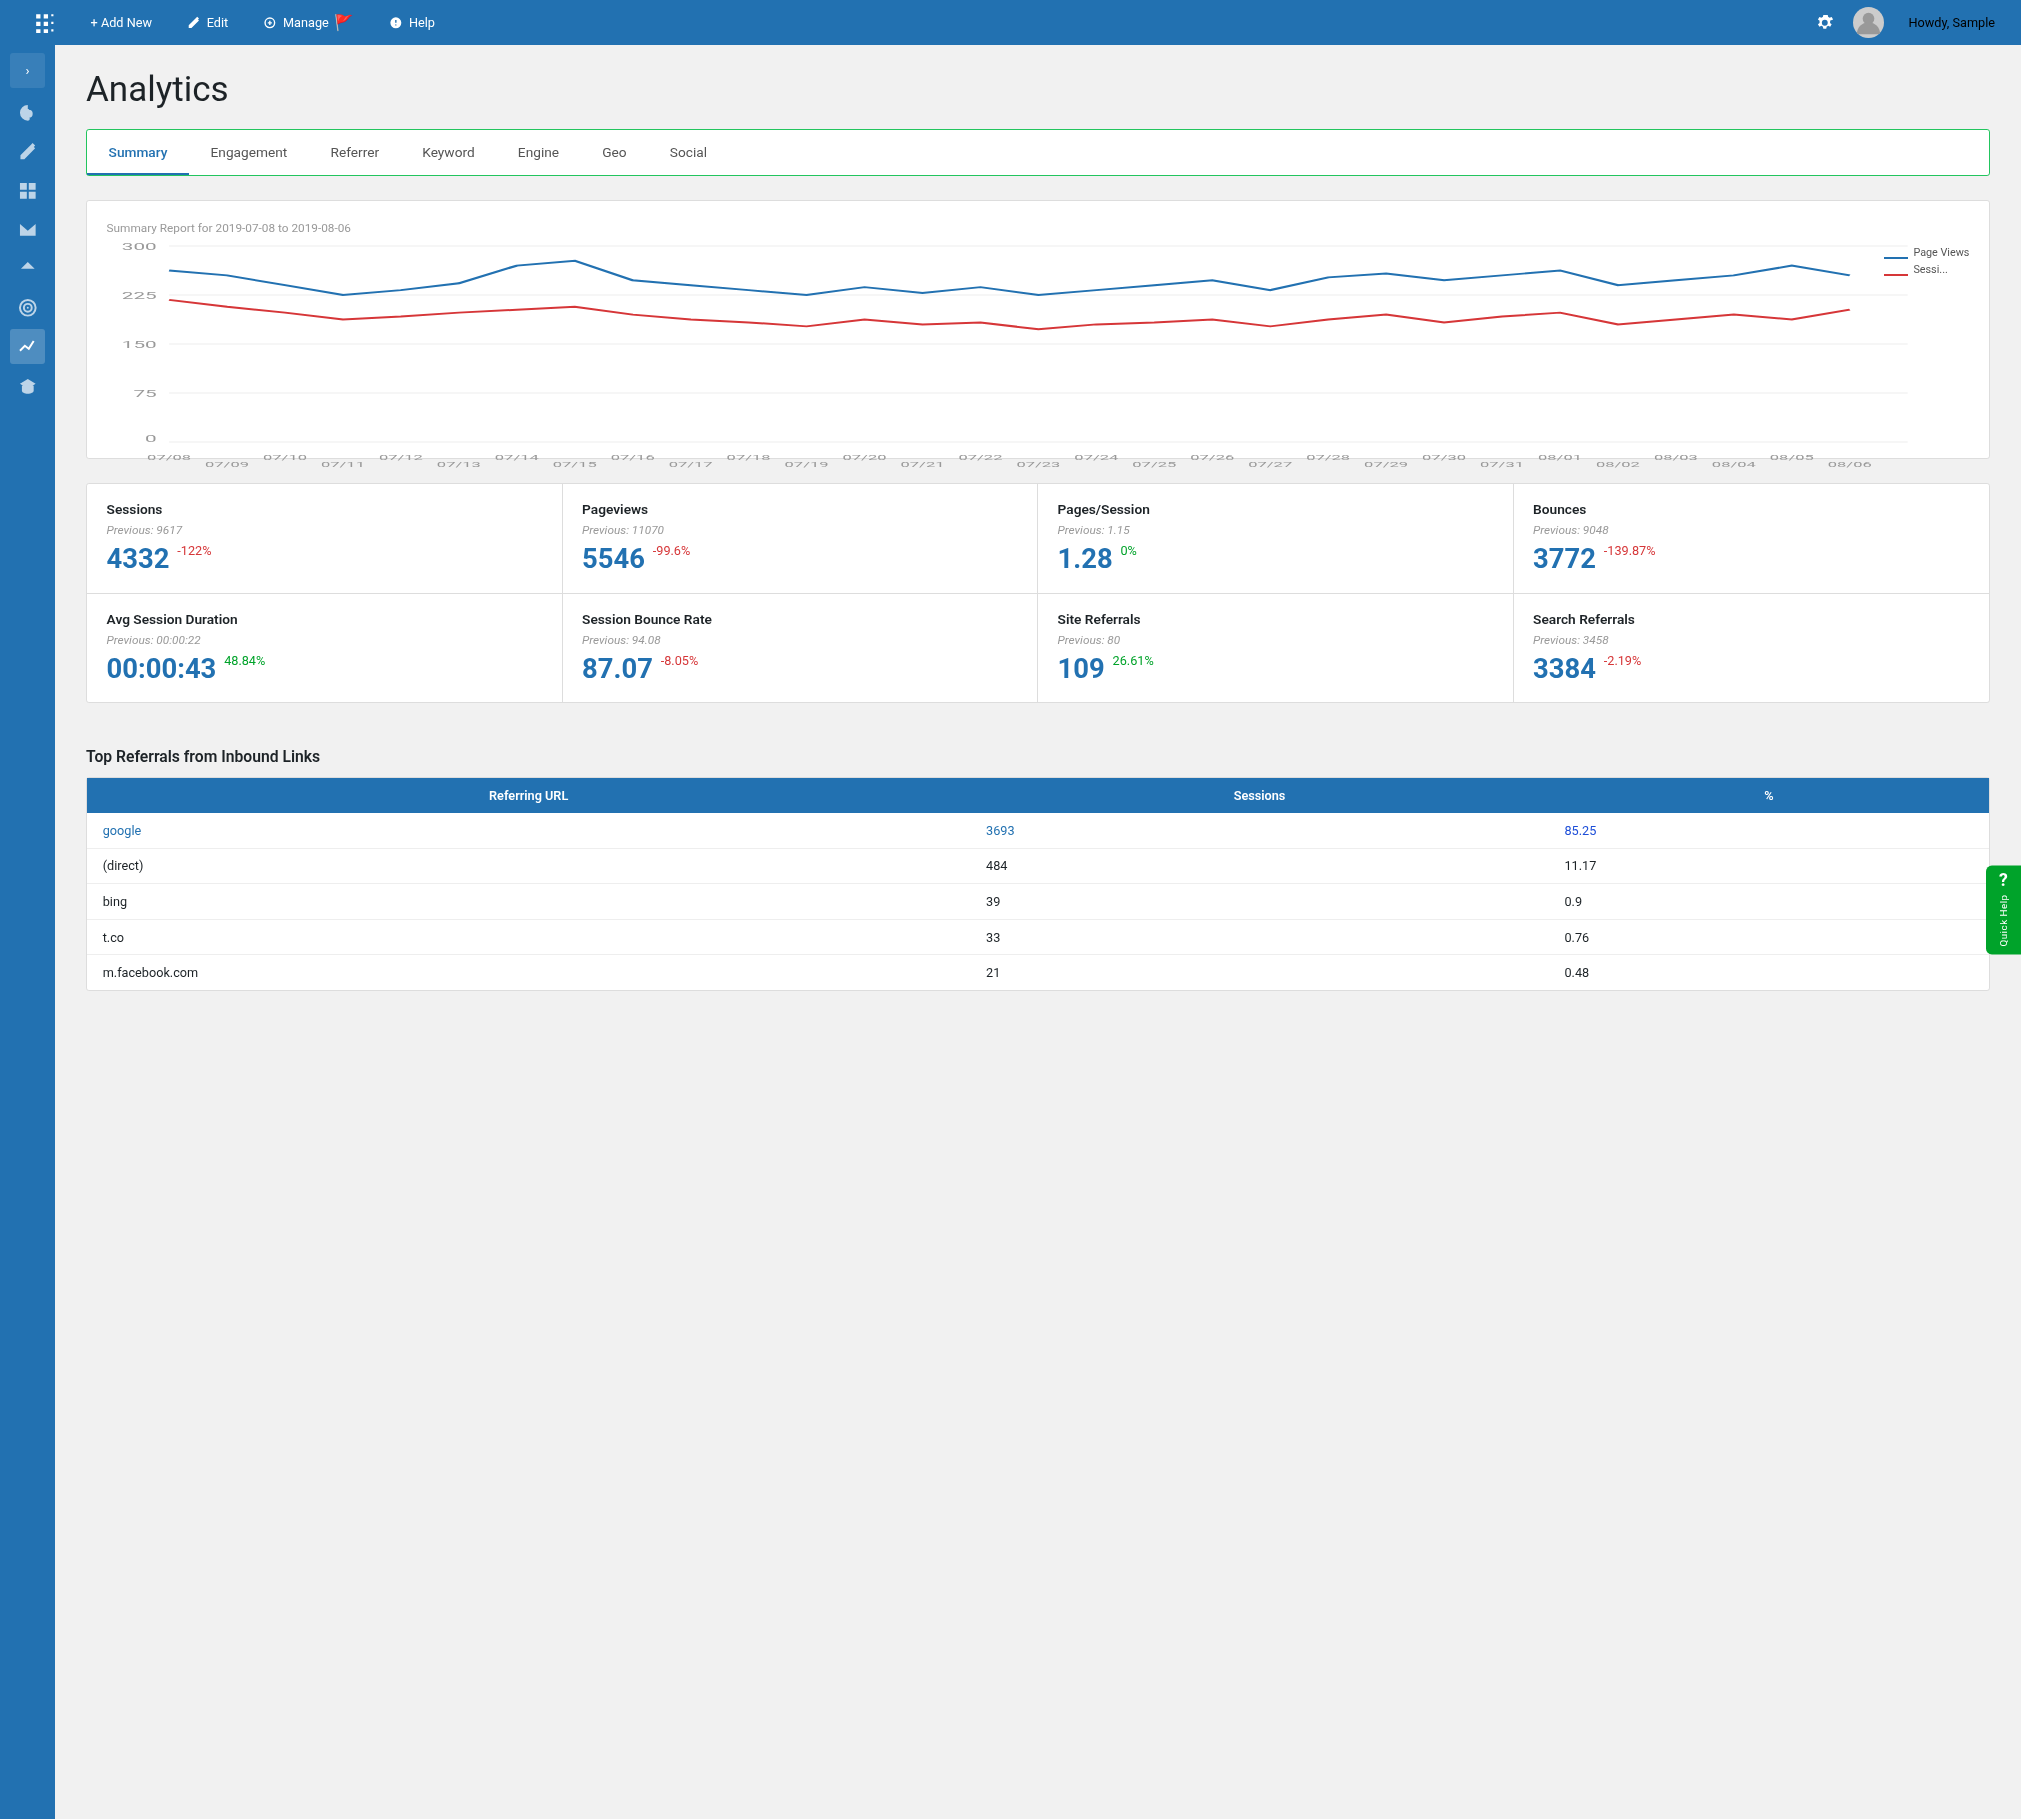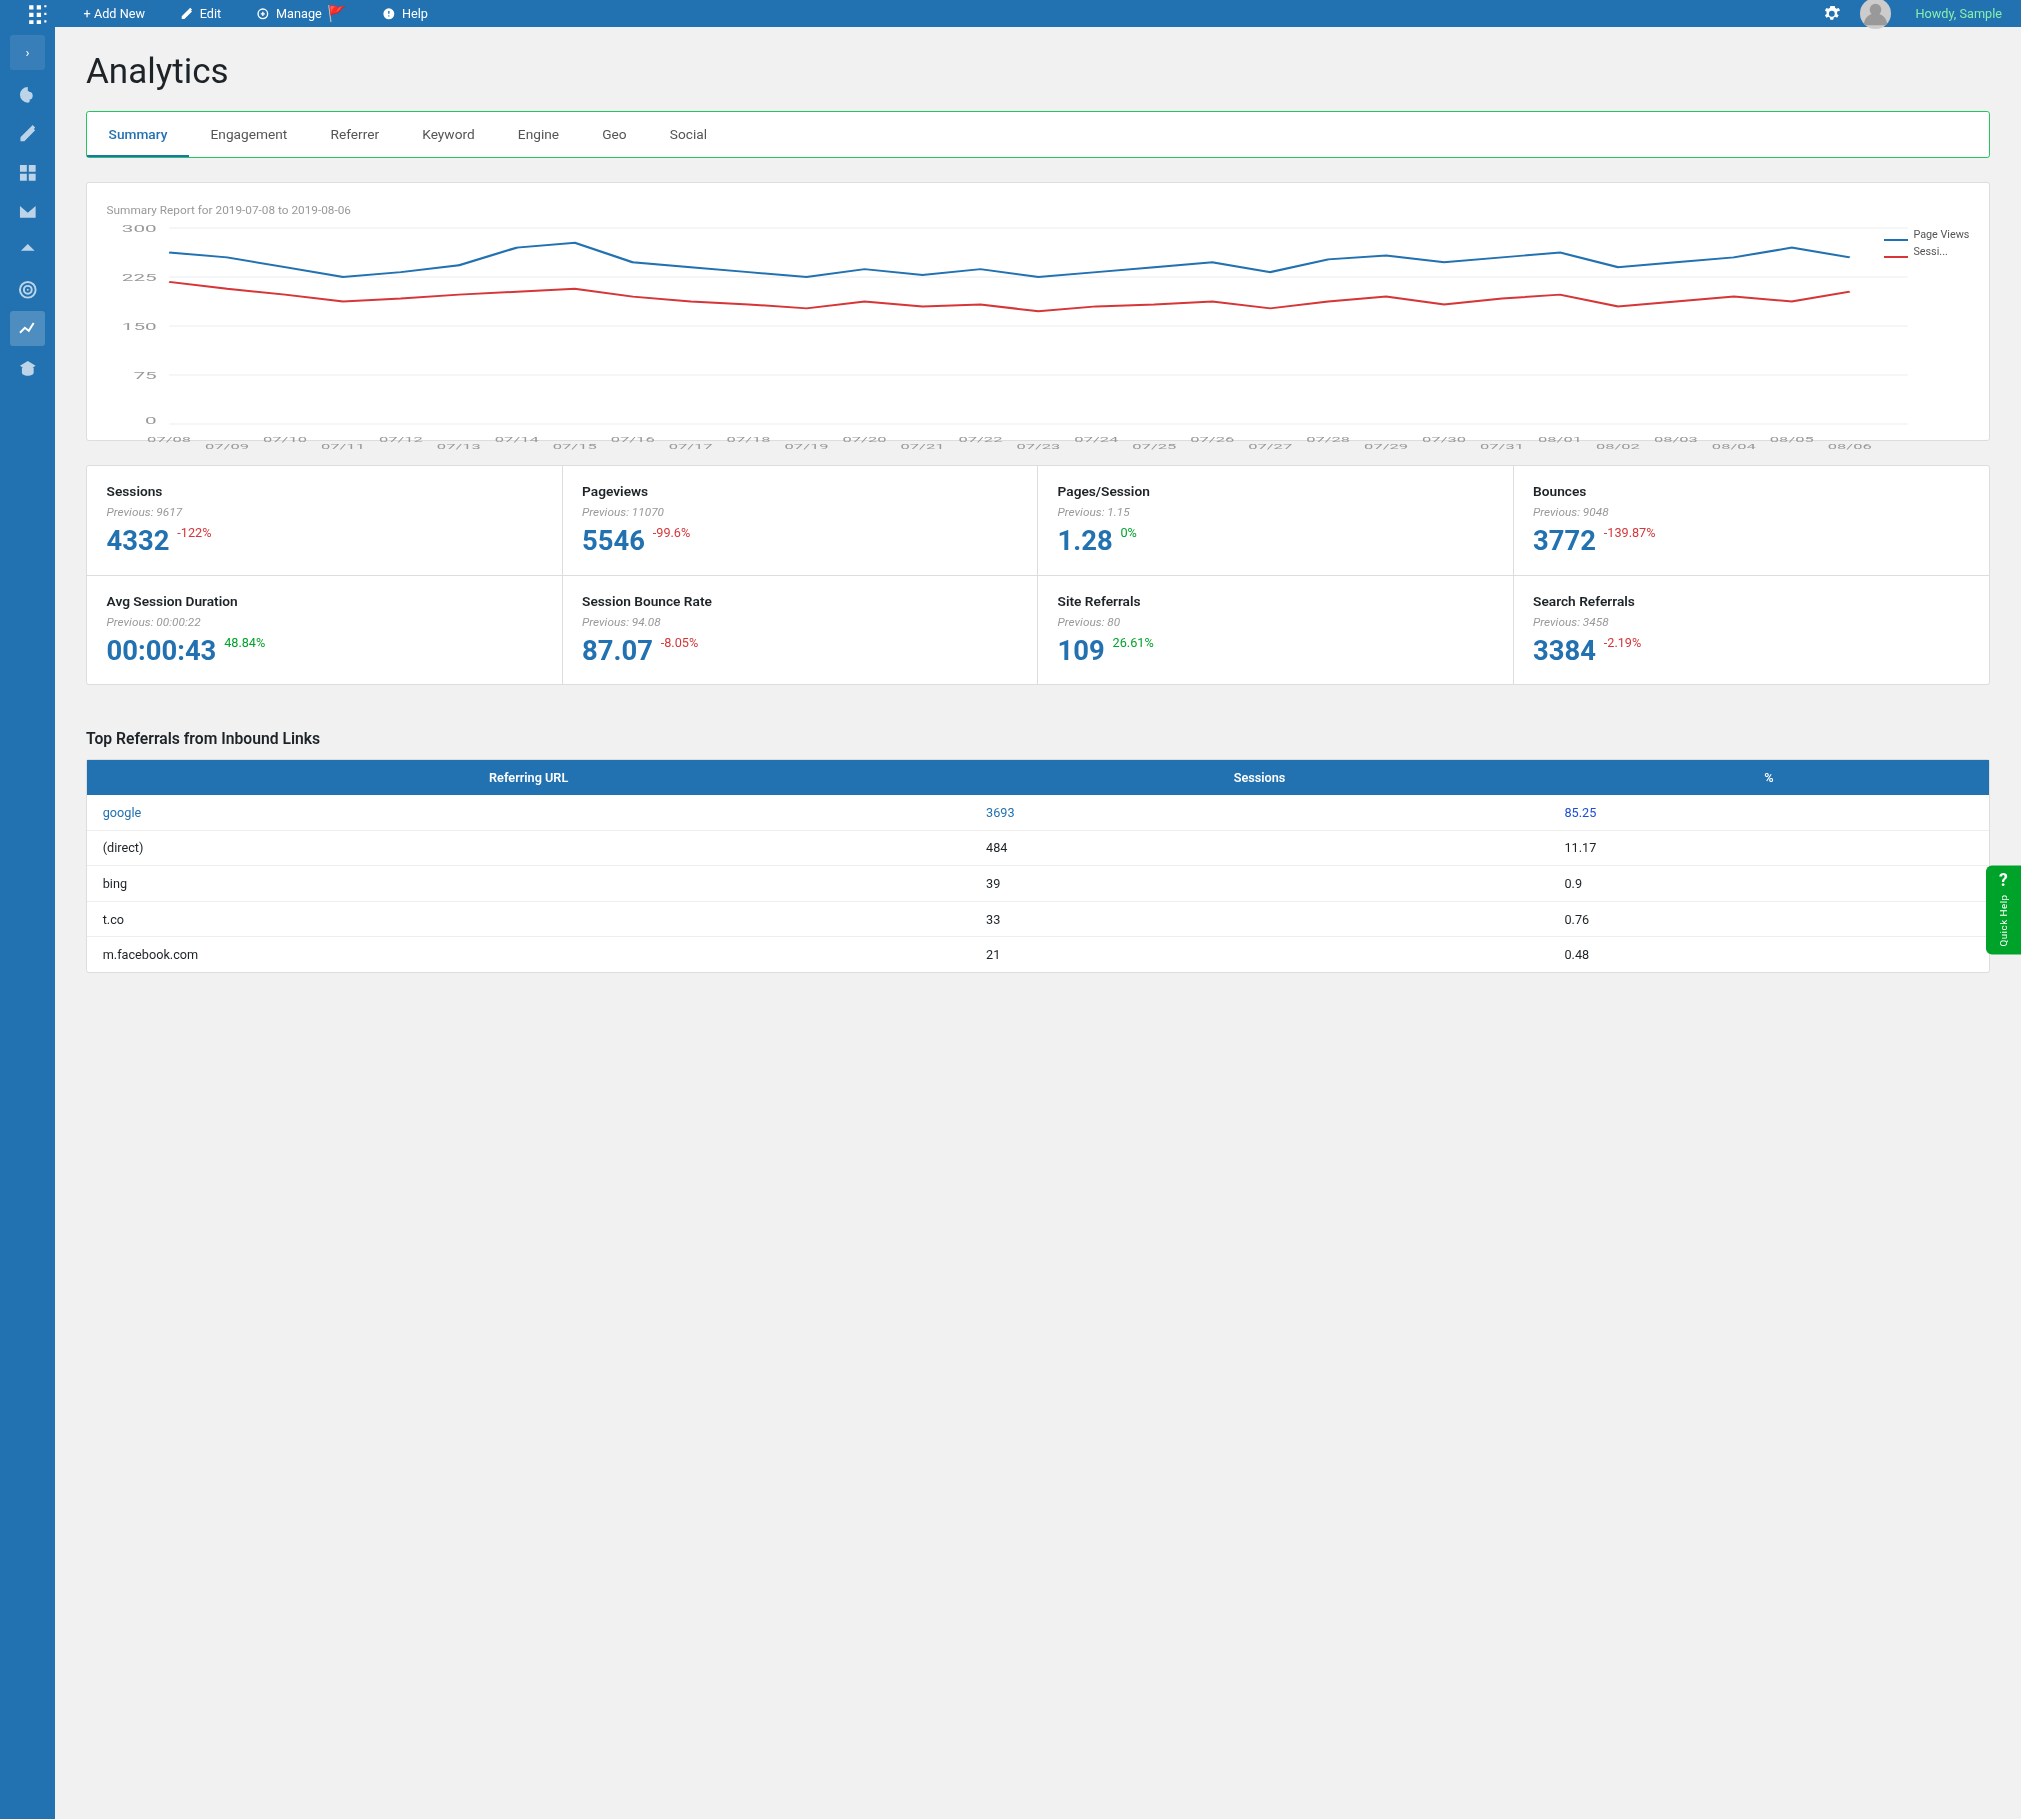--- a/index.html
+++ b/index.html
@@ -2,39 +2,39 @@
 <html><head>
   <meta charset="utf-8">
   <style>
     * { box-sizing: border-box; margin: 0; padding: 0; }
     body { font-family: -apple-system, BlinkMacSystemFont, 'Segoe UI', Roboto, sans-serif; background: #f1f1f1; display: flex; flex-direction: column; height: 100vh; overflow: hidden; }
 
     
     .top-nav {
       background: #2271b1;
       color: white;
-      height: 27px;
+      height: 45px;
       display: flex;
       align-items: center;
-      padding: 0 19px;
+      padding: 0 26px;
       gap: 19.6px;
       flex-shrink: 0;
       z-index: 100;
     }
     .top-nav-logo { display: flex; align-items: center; padding: 0 7.8px; }
     .top-nav-logo svg { width: 21.6px; height: 21.6px; fill: white; }
     .top-nav-item {
       display: flex; align-items: center; gap: 5.9px;
       color: white; font-size: 12.7px; cursor: pointer;
       padding: 3.9px 7.8px; border-radius: 2.9px;
       text-decoration: none;
     }
     .top-nav-right { margin-left: auto; display: flex; align-items: center; gap: 11.8px; }
     .top-nav-gear { width: 31px; height: 31px; display: flex; align-items: center; justify-content: center; cursor: pointer; }
-    .top-nav-user { display: flex; align-items: center; gap: 25px; font-size: 12.7px; color: #86efac; }
+    .top-nav-user { display: flex; align-items: center; gap: 25px; font-size: 12.7px; color: #000000; }
     .top-nav-avatar { width: 31px; height: 31px; border-radius: 50%; background: #ccc; overflow: hidden; }
 
     
     .layout { display: flex; flex: 1; overflow: hidden; }
 
     
     .sidebar {
       width: 55px;
       background: #2271b1;
       display: flex;

